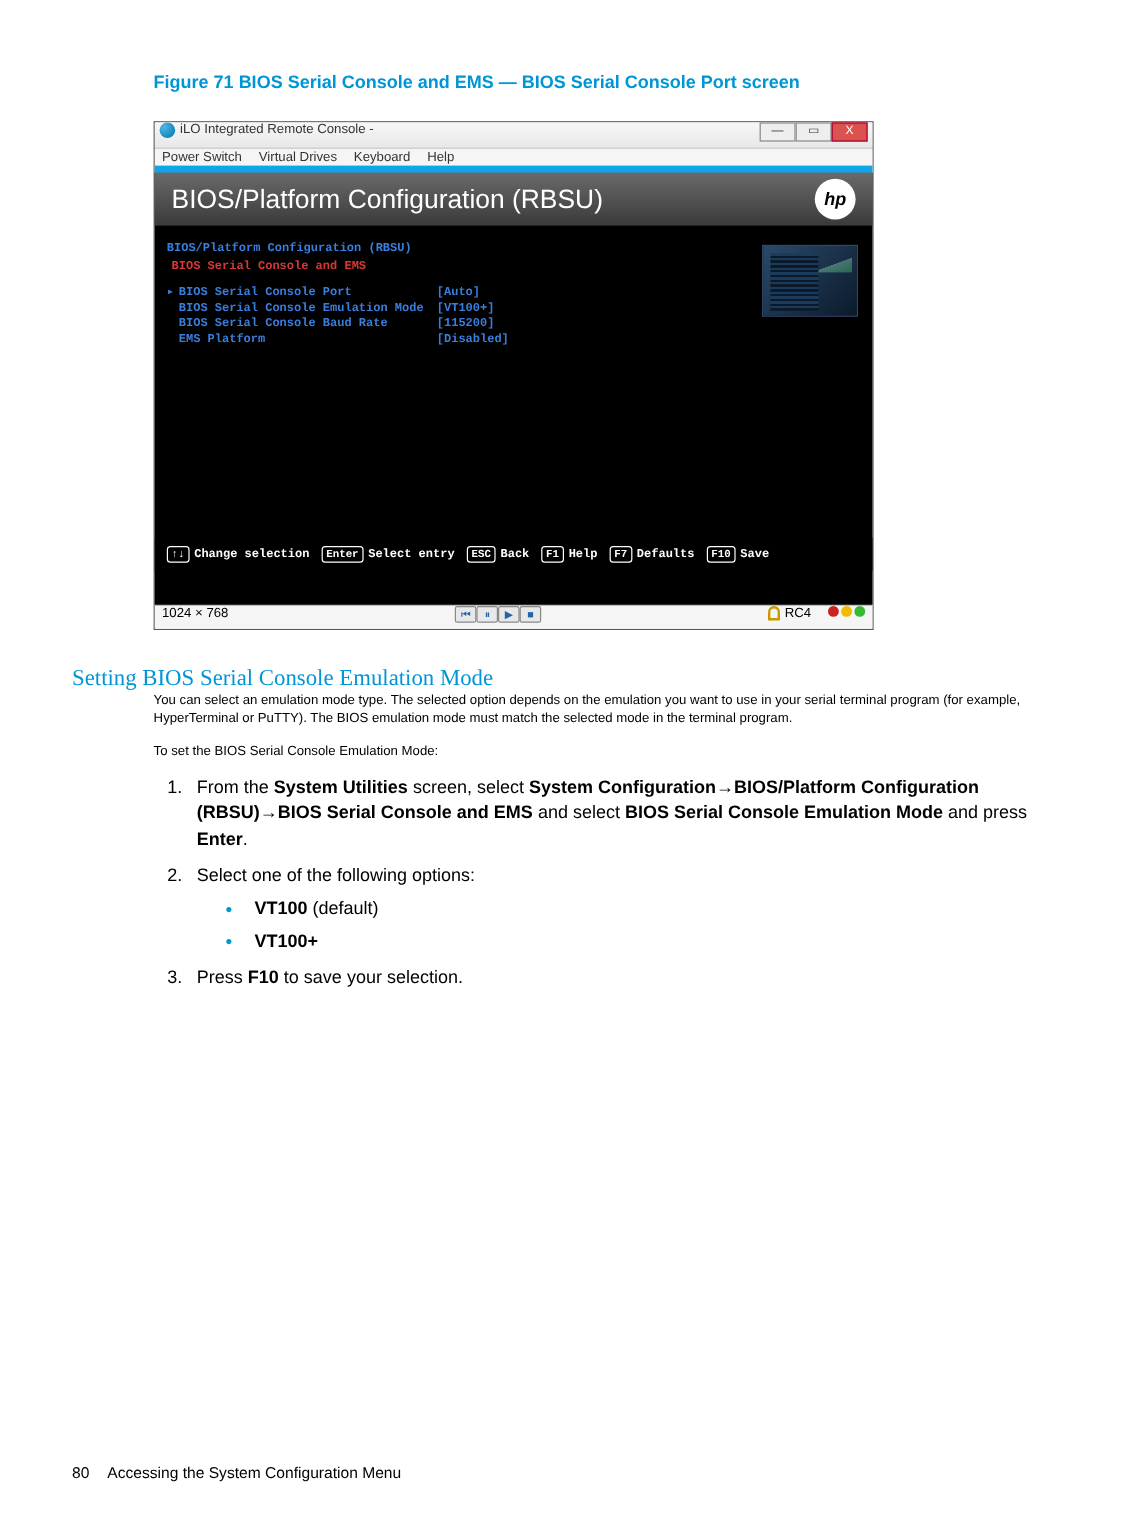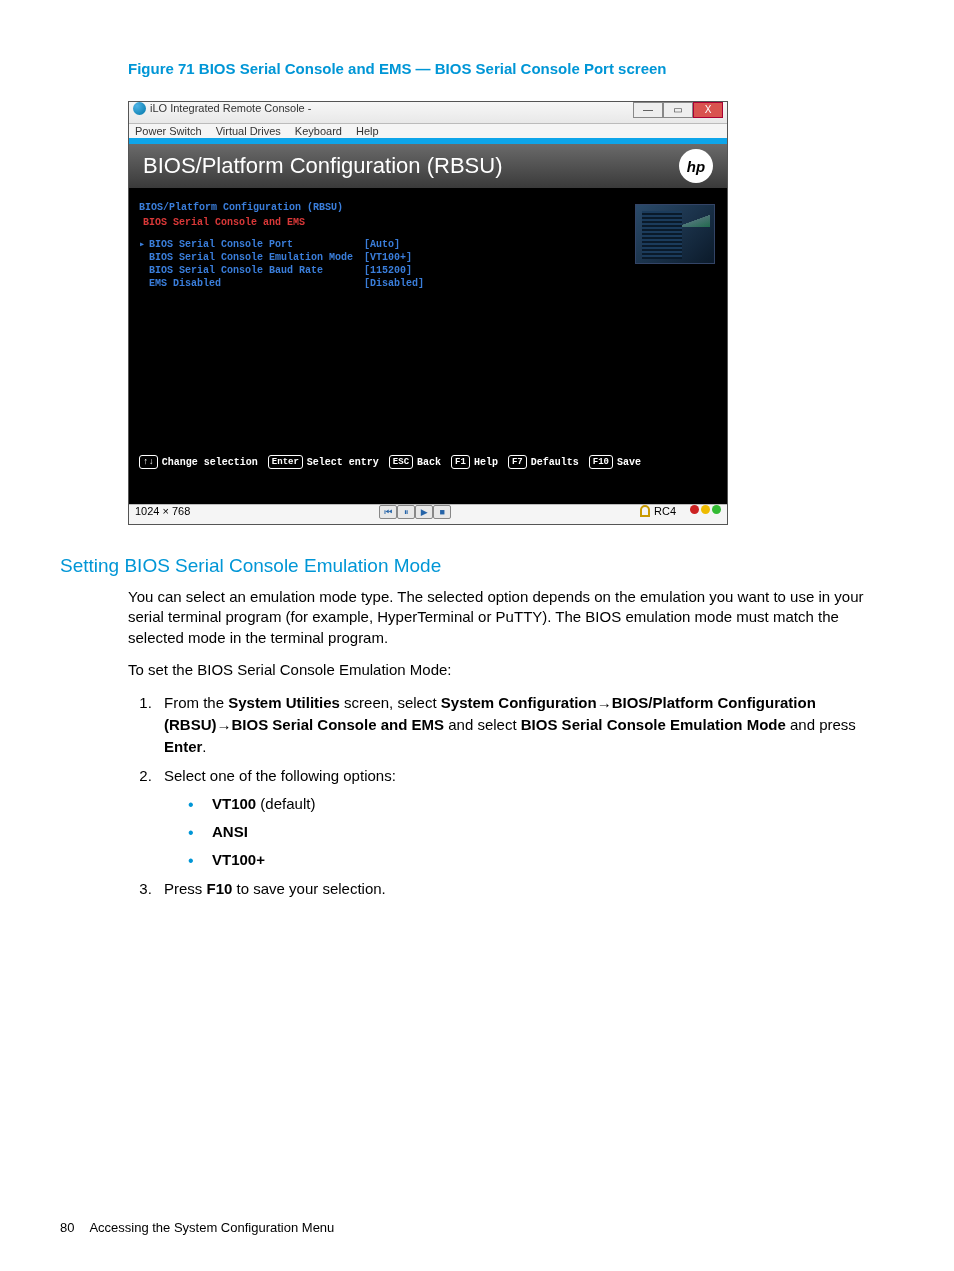--- a/index.html
+++ b/index.html
@@ -203,26 +203,26 @@
   .led { width:9px;height:9px;border-radius:50%;display:inline-block;margin-left:2px; }
   .led.red{background:#c22;}
   .led.yellow{background:#eb0;}
   .led.green{background:#3b3;}
 
   .section-heading {
     color: #0096d6;
     font-size: 19px;
     font-weight: normal;
     margin-top: 18px;
-    margin-bottom: 10px;
-    font-family: Liberation Sans, sans-serif;
+    margin-bottom: 0;
+    font-family: Liberation Serif, serif;
   }
   .body-text {
     margin-left: 68px;
-    font-size: 15px;
+    font-size: 11px;
     line-height: 1.35;
     margin-bottom: 12px;
   }
   ol.steps {
     margin-left: 68px;
     padding-left: 28px;
     font-size: 15px;
     line-height: 1.45;
   }
   ol.steps > li { margin-bottom: 8px; padding-left: 8px; }
@@ -284,21 +284,21 @@
     </div>
     <div class="bios-body">
       <div class="crumb1">BIOS/Platform Configuration (RBSU)</div>
       <div class="crumb2">BIOS Serial Console and EMS</div>
 
       <div class="option-row">
         <div class="option-col-left">
           <div class="option-label selected">BIOS Serial Console Port</div>
           <div class="option-label">BIOS Serial Console Emulation Mode</div>
           <div class="option-label">BIOS Serial Console Baud Rate</div>
-          <div class="option-label">EMS Disabled</div>
+          <div class="option-label">EMS Platform</div>
         </div>
         <div class="option-col-right">
           <div>[Auto]</div>
           <div>[VT100+]</div>
           <div>[115200]</div>
           <div>[Disabled]</div>
         </div>
       </div>
 
 
@@ -344,21 +344,20 @@
 <p class="body-text">To set the BIOS Serial Console Emulation Mode:</p>
 
 <ol class="steps">
   <li>
     <span>From the </span><b>System Utilities</b><span> screen, select </span><b>System Configuration</b><span>→</span><b>BIOS/Platform Configuration (RBSU)</b><span>→</span><b>BIOS Serial Console and EMS</b><span> and select </span><b>BIOS Serial Console Emulation Mode</b><span> and press </span><b>Enter</b><span>.</span>
   </li>
   <li>
     <span>Select one of the following options:</span>
     <ul class="bullets">
       <li><b>VT100</b><span> (default)</span></li>
-      <li><b>ANSI</b><span></span></li>
       <li><b>VT100+</b><span></span></li>
     </ul>
   </li>
   <li>
     <span>Press </span><b>F10</b><span> to save your selection.</span>
   </li>
 </ol>
 
 <div class="page-footer">
   <span class="page-num">80</span>

